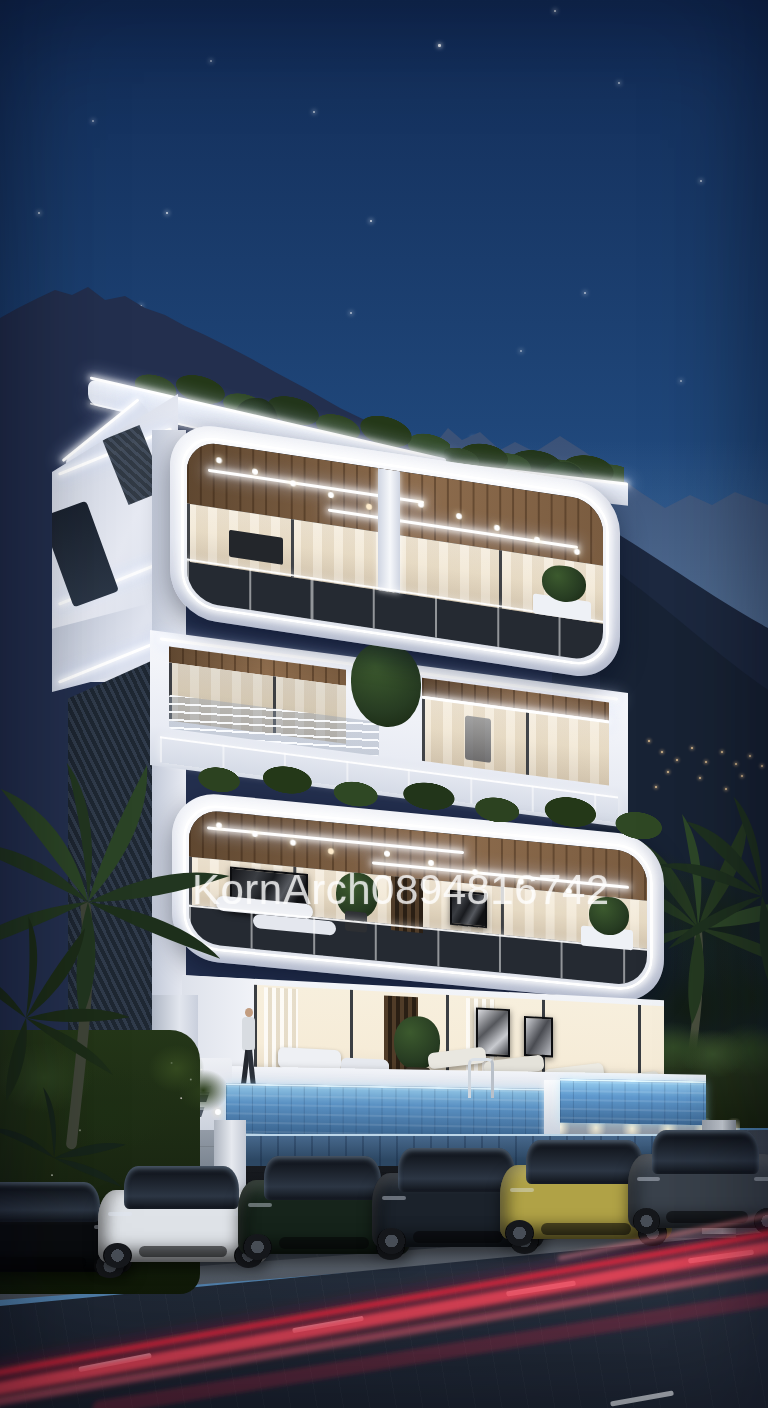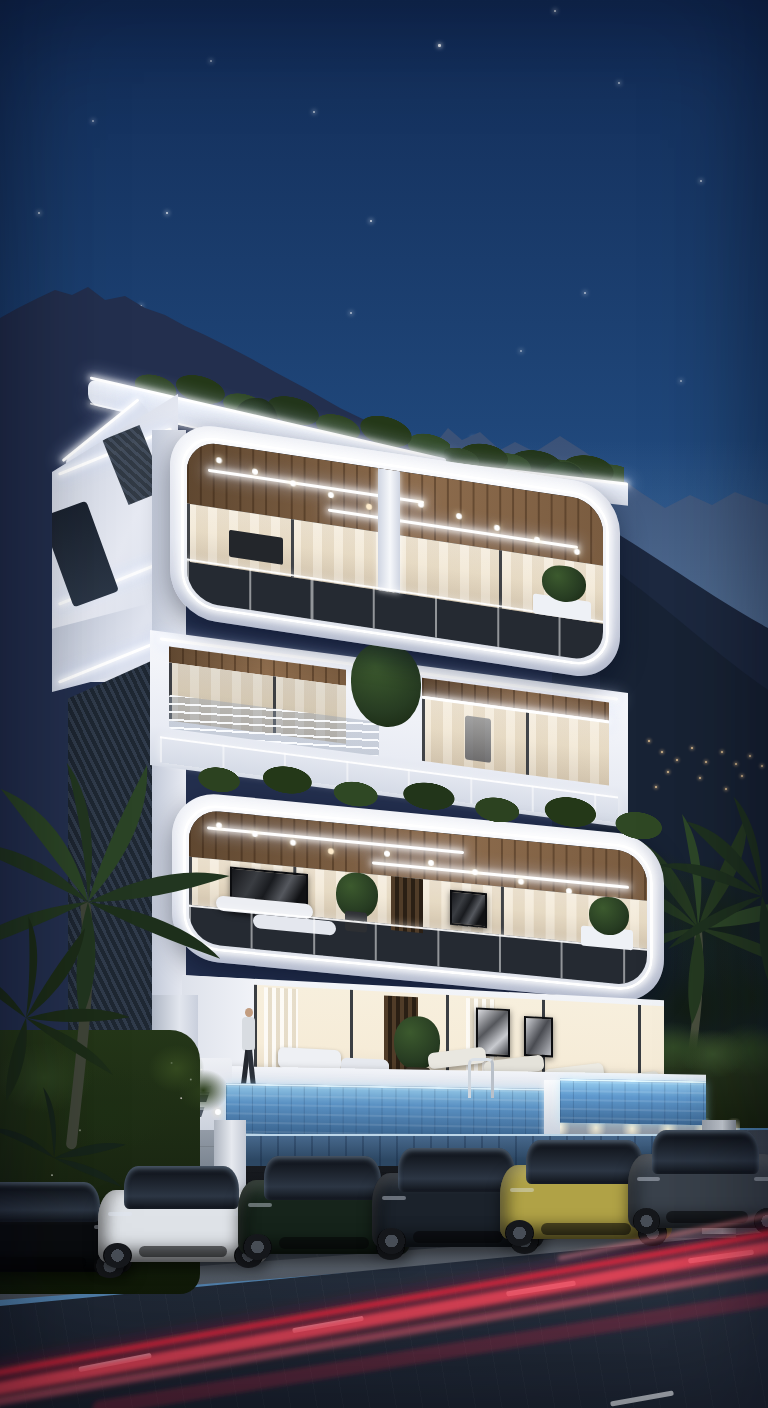--- a/index.html
+++ b/index.html
@@ -410,13 +410,14 @@
     <g fill="none" stroke-linecap="round" filter="url(#b2)">
       <path d="M-40 1396 C 240 1342 520 1294 810 1240" stroke="#ff4b5e" stroke-width="12" opacity=".8"></path>
       <path d="M-40 1380 C 240 1326 520 1280 810 1226" stroke="#ff2742" stroke-width="6" opacity=".75"></path>
       <path d="M-40 1408 C 260 1356 540 1310 810 1262" stroke="#ff6b7c" stroke-width="8" opacity=".5"></path>
       <path d="M100 1408 C 340 1368 580 1330 810 1292" stroke="#e03050" stroke-width="15" opacity=".3"></path>
       <path d="M560 1258 C 640 1242 720 1226 790 1210" stroke="#ff8896" stroke-width="4" opacity=".55"></path>
     </g>
   </svg>
 
   <div style="left:0;top:0;width:768px;height:1408px;z-index:19;pointer-events:none;box-shadow:inset 0 -60px 120px rgba(0,0,10,.35),inset 0 40px 90px rgba(0,0,20,.25);"></div>
+  <div id="watermark" style="opacity: 0.88;">KornArch0894816742</div>
 </div>
 
 </body></html>

